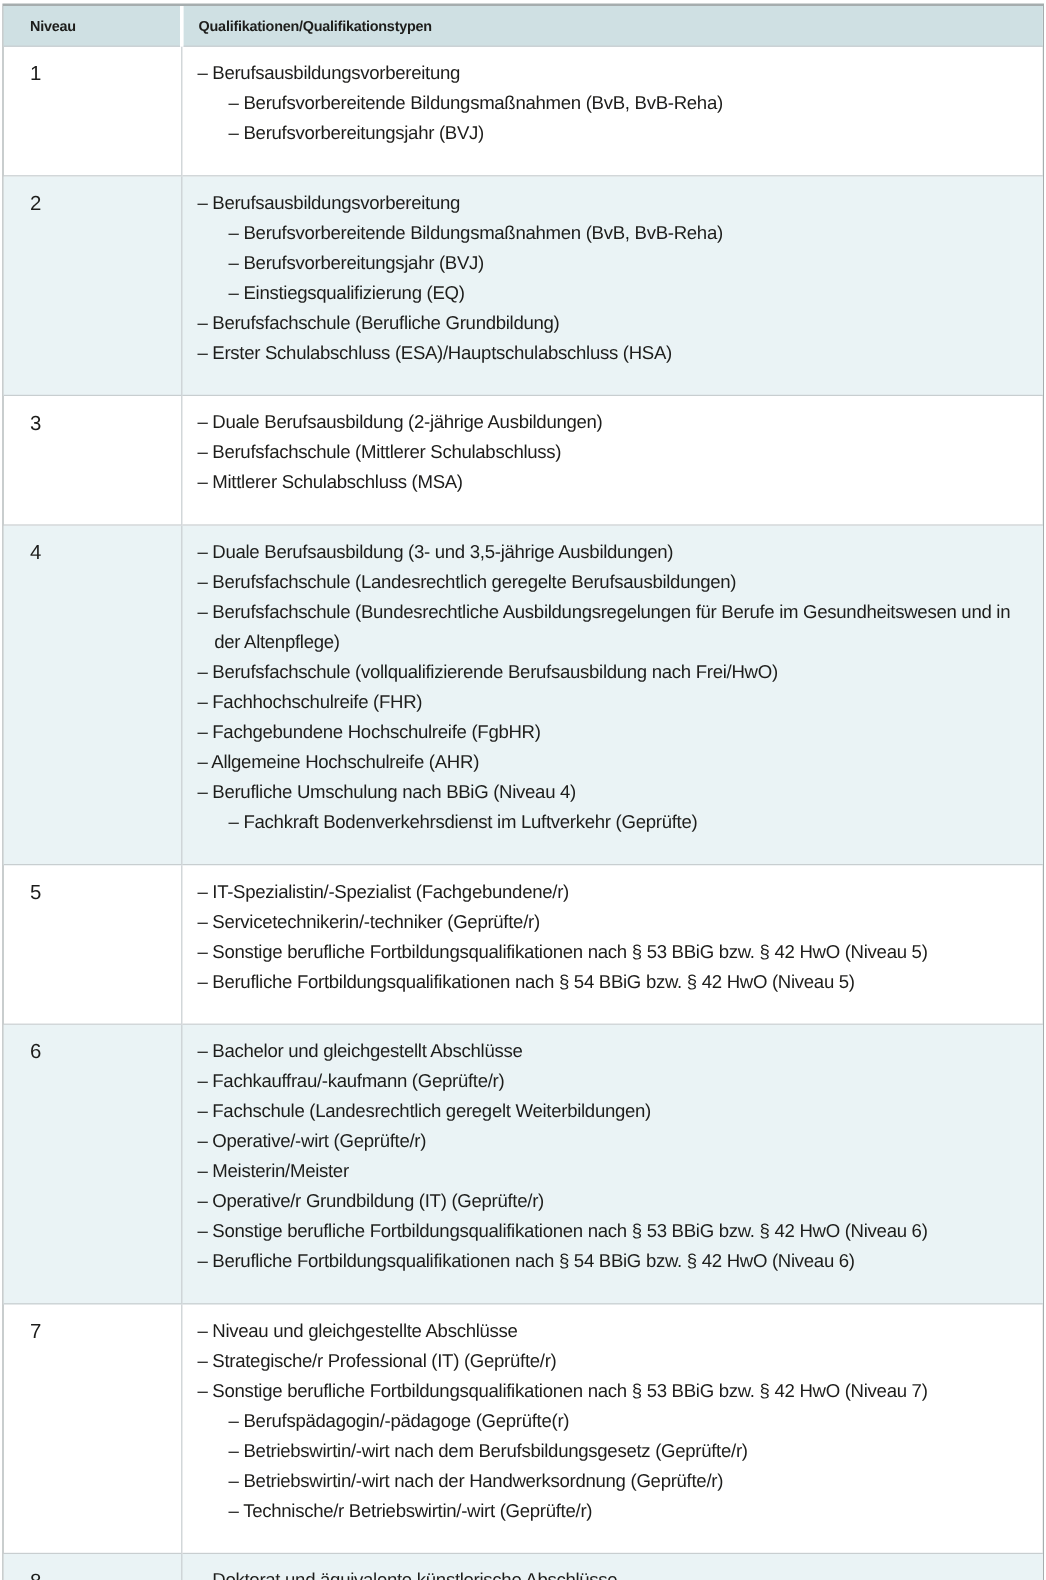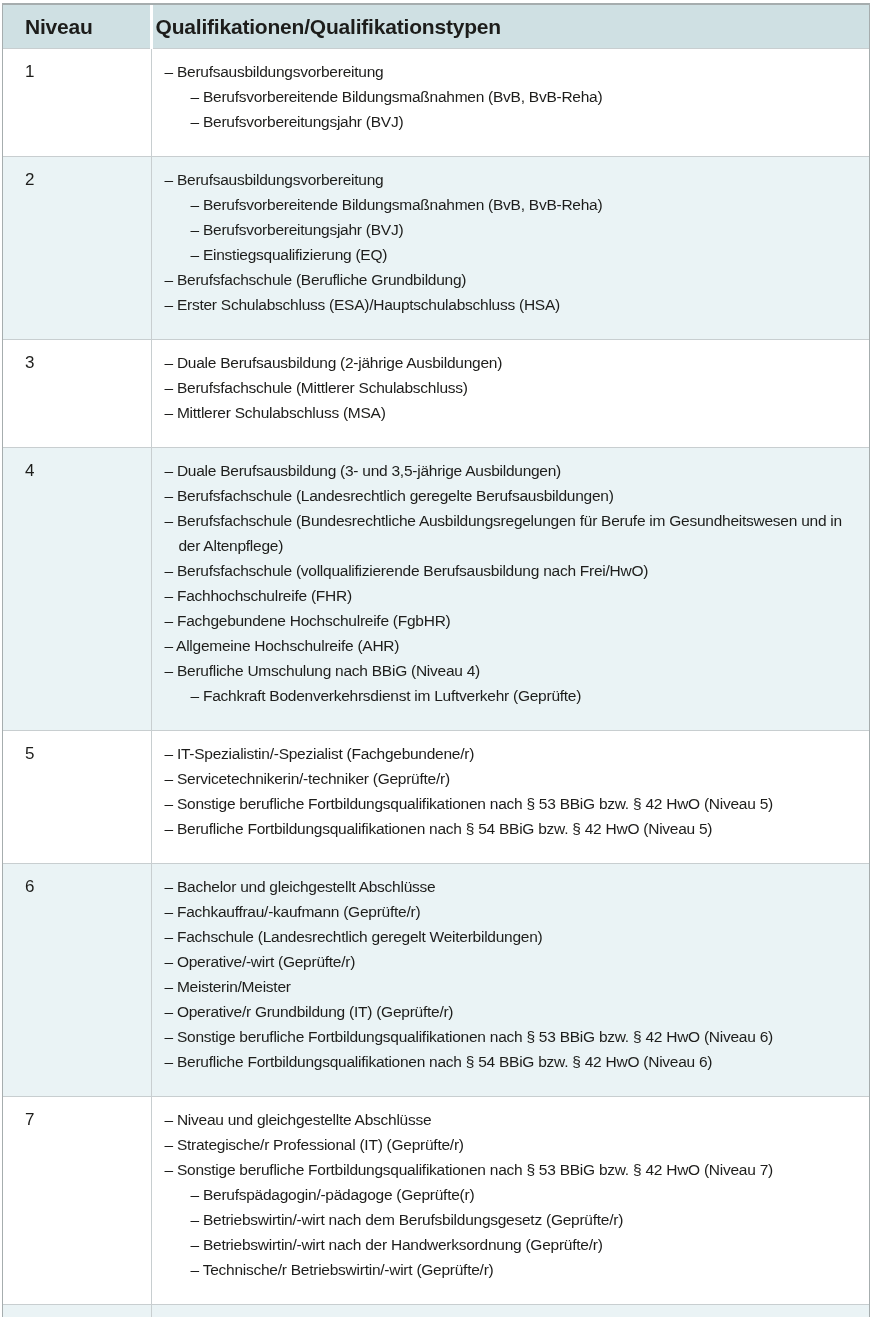--- a/index.html
+++ b/index.html
@@ -27,28 +27,28 @@
   }
   table{
     width:100%;
     border-collapse:collapse;
     table-layout:fixed;
   }
   col.c-niveau{width:148px;}
   thead th{
     background:var(--header-bg);
     text-align:left;
-    font-size:21px;
+    font-size:12px;
     font-weight:bold;
     letter-spacing:-0.2px;
     padding:10px 8px 9px 22px;
     vertical-align:middle;
   }
   thead th.col-niveau{border-right:3px solid #fff;}
-  thead th.col-qual{padding-left:3px;}
+  thead th.col-qual{padding-left:13px;}
   tbody tr{border-top:1px solid var(--divider);}
   tbody tr.alt td{background:var(--alt-bg);}
   td{vertical-align:top;}
   td.niveau{
     border-right:1px solid var(--divider);
     padding:10px 8px 11px 22px;
     font-size:17px;
     line-height:25px;
   }
   td.quals{padding:10px 8px 22px 0;}

